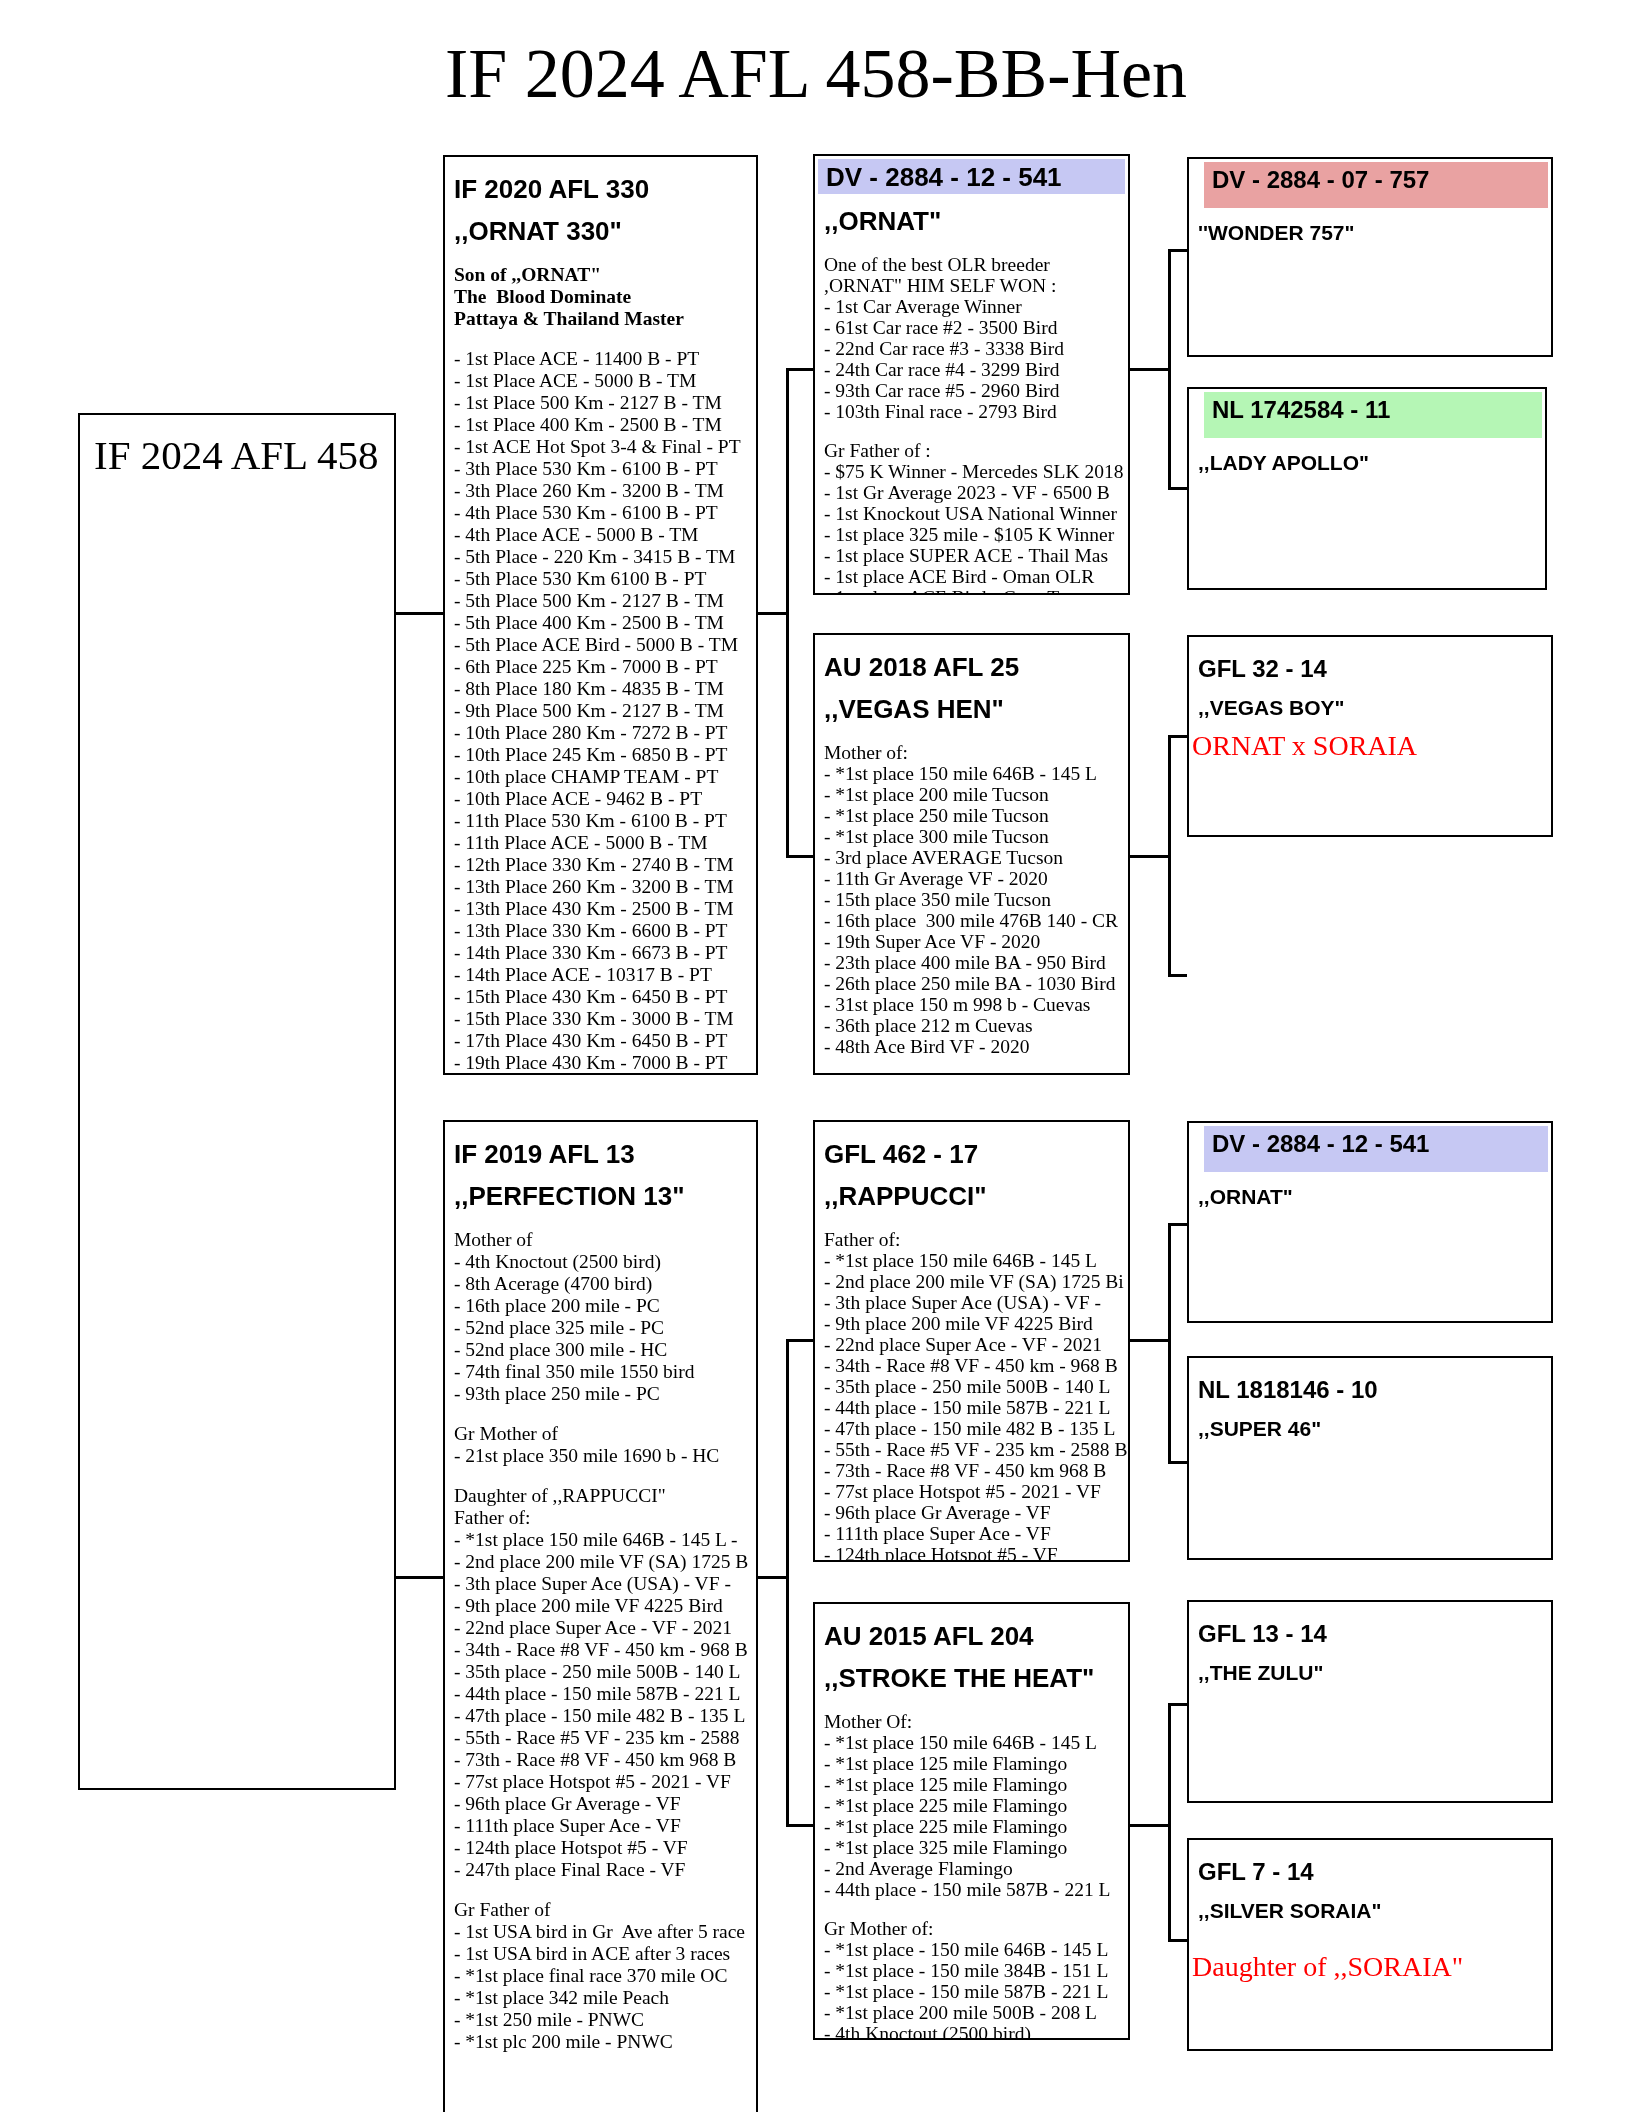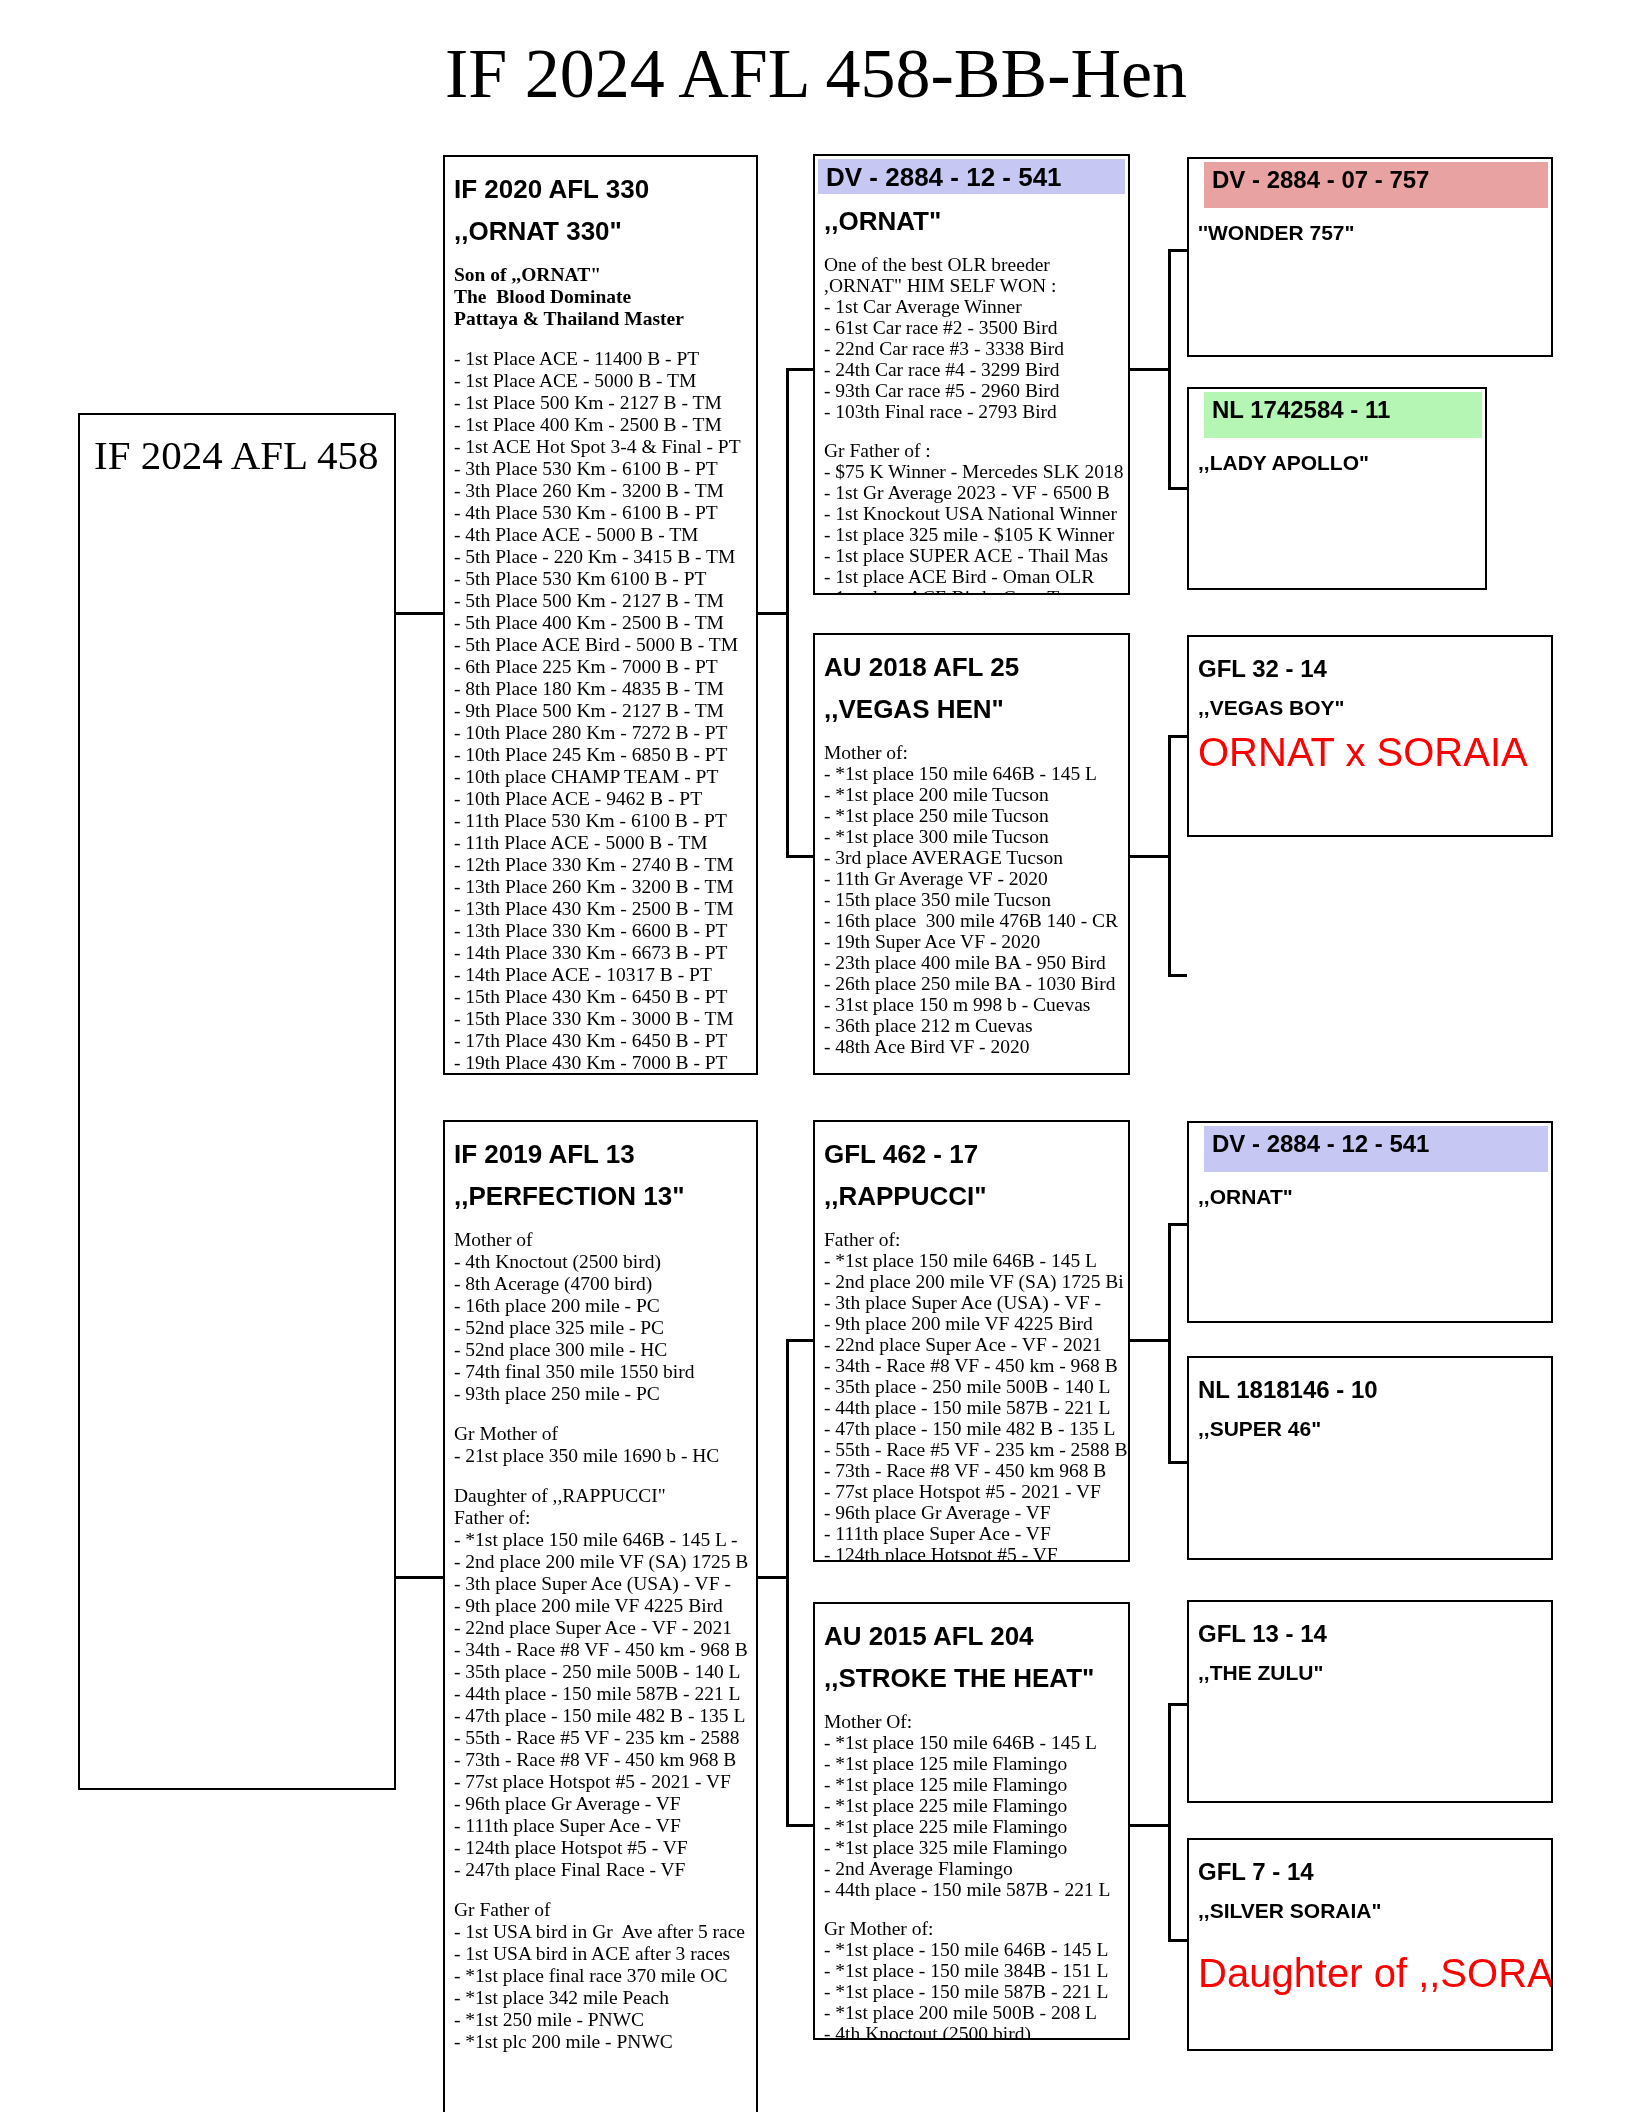--- a/index.html
+++ b/index.html
@@ -16,37 +16,37 @@
   .g2 .name,.g3 .name{font-size:26px;line-height:30px;padding:0 0 0 9px;}
   .g3 .ring.strip{margin:3px 3px 0 3px;padding:3px 0 2px 8px;}
   .g4 .ring{font-size:24px;line-height:28px;padding:6px 0 0 9px;}
   .g4 .ring.strip{margin:3px 3px 0 15px;padding:4px 0 14px 8px;}
   .g4 .name{font-size:21px;line-height:25px;padding:0 0 0 9px;}
   .bline{font-size:19.5px;line-height:21px;padding-left:9px;white-space:pre;
          font-family:"Liberation Serif",serif;}
   .g2 .bline{line-height:22px;}
   .bline.bold{font-weight:bold;}
   .sec-gap{height:18px;}
-  .red-note{font-size:40px;padding-left:9px;white-space:nowrap;font-family:Liberation Sans, sans-serif;}
+  .red-note{font-size:28px;padding-left:3px;white-space:nowrap;font-family:Liberation Serif, serif;}
   #bx-vboy .red-note{margin-top:10px;}
   #bx-silver .red-note{margin-top:28px;}
   
   #bx-root{position:absolute;left:78px;top:413px;width:318px;height:1377px;
            border:2px solid #000;box-sizing:border-box;background:#fff;}
   .root-label{font-size:41px;padding:16px 0 0 14px;white-space:nowrap;
               font-family:"Liberation Serif",serif;}
   
   #bx-330{left:443px;top:155px;width:315px;height:920px;}
   #bx-13{left:443px;top:1120px;width:315px;height:1197px;}
   #bx-ornat1{left:813px;top:154px;width:317px;height:441px;}
   #bx-vhen{left:813px;top:633px;width:317px;height:442px;}
   #bx-rap{left:813px;top:1120px;width:317px;height:442px;}
   #bx-stroke{left:813px;top:1602px;width:317px;height:438px;}
   #bx-wonder{left:1187px;top:157px;width:366px;height:200px;}
-  #bx-lady{left:1187px;top:387px;width:300px;height:203px;}
+  #bx-lady{left:1187px;top:387px;width:360px;height:203px;}
   #bx-vboy{left:1187px;top:635px;width:366px;height:202px;}
   #bx-gugu{left:1187px;top:871px;width:366px;height:204px;}
   #bx-ornat2{left:1187px;top:1121px;width:366px;height:202px;}
   #bx-s46{left:1187px;top:1356px;width:366px;height:204px;}
   #bx-zulu{left:1187px;top:1600px;width:366px;height:203px;}
   #bx-silver{left:1187px;top:1838px;width:366px;height:213px;}
 </style>
 </head>
 <body>
 

